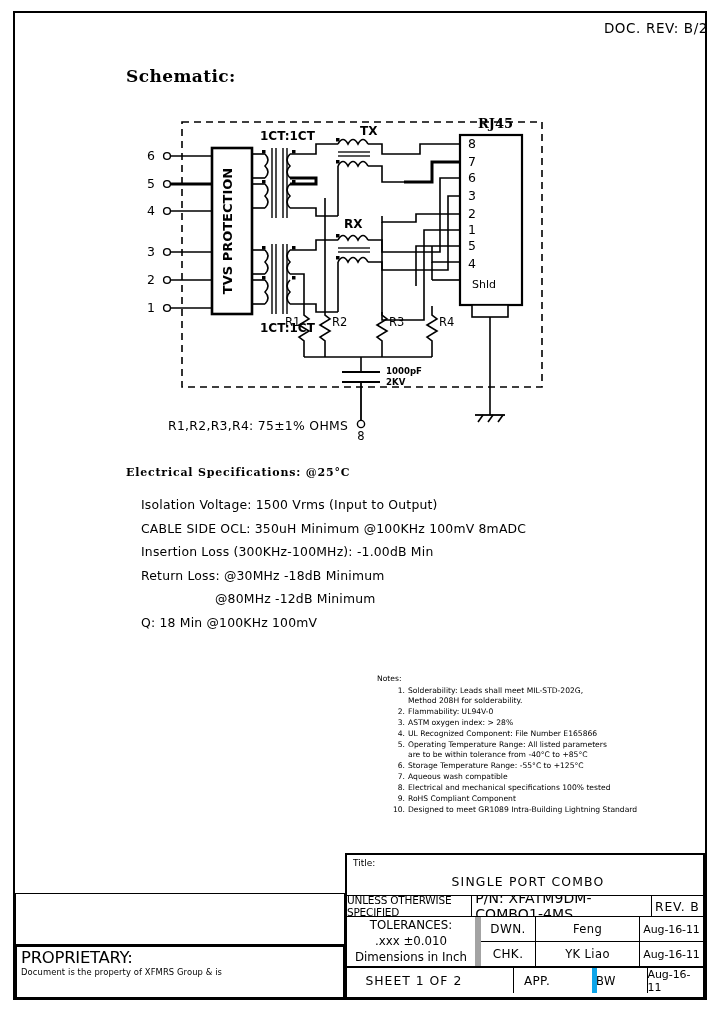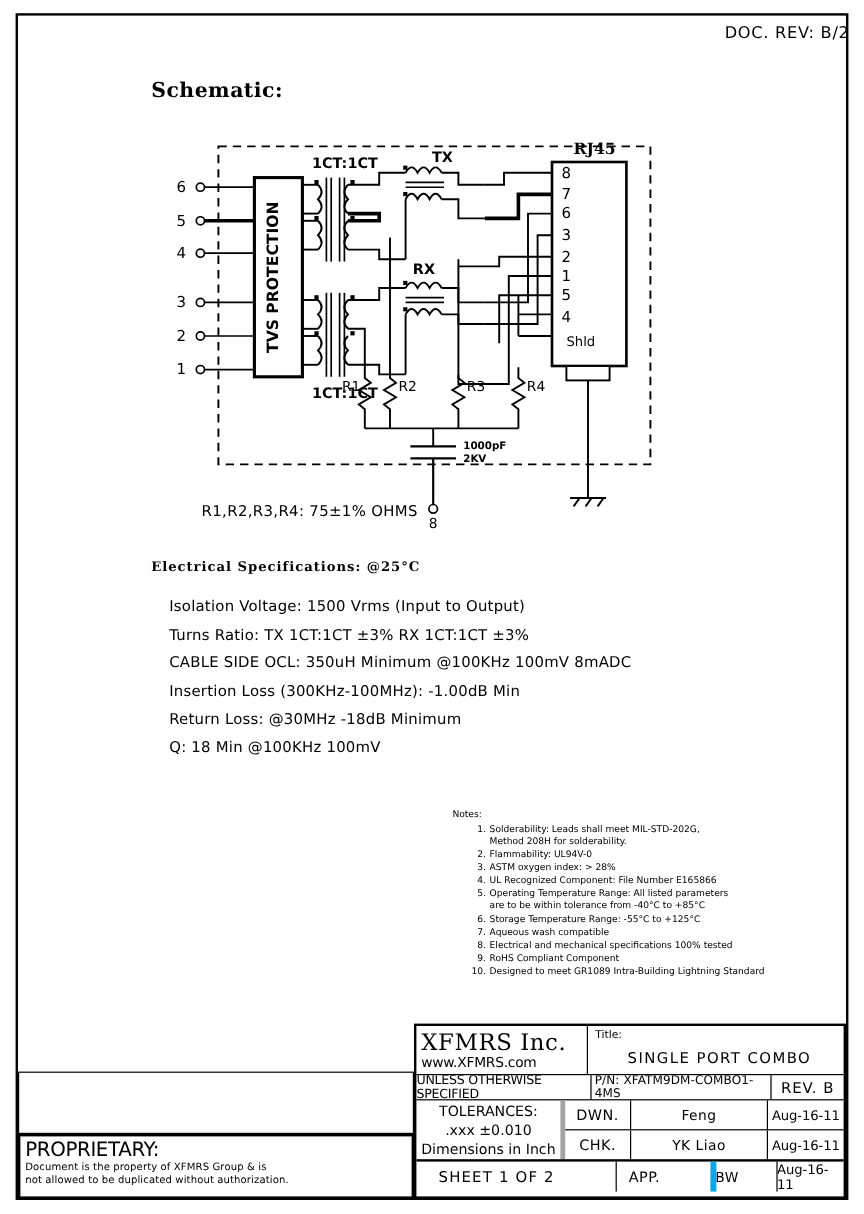--- a/index.html
+++ b/index.html
@@ -205,42 +205,42 @@
   #tb-pn-row { height: 20px; }
   #tb-uos-cell {
     width: 152px;
     justify-content: center;
     font-size: 10.5px;
     letter-spacing: -0.2px;
   }
   #tb-pn-cell {
     flex: 1 1 auto;
     padding-left: 3px;
-    font-size: 10px;
+    font-size: 14px;
     letter-spacing: 0.1px;
   }
   #tb-rev-cell {
     width: 64px;
     justify-content: center;
     font-size: 12.4px;
     letter-spacing: 0.8px;
   }
 
   
   #tb-mid { display: flex; }
   #tb-tol-cell {
-    width: 124px;
+    width: 134px;
     box-sizing: border-box;
     display: flex;
     flex-direction: column;
-    justify-content: flex-end;
+    justify-content: flex-start;
     align-items: center;
     font-size: 11.8px;
     line-height: 16px;
-    border-right: 4px solid #a3a3a3;
+    border-right: 6px solid #a3a3a3;
   }
   #tb-mid-right { flex: 1 1 auto; display: flex; flex-direction: column; }
   .tb-sig-row { display: flex; height: 24px; }
   .tb-sig-row + .tb-sig-row { border-top: 1px solid #000; }
   .tb-sig-label {
     width: 54px;
     box-sizing: border-box;
     display: flex; align-items: center; justify-content: center;
     font-size: 12px;
     letter-spacing: 0.4px;
@@ -467,24 +467,24 @@
     <text x="224" y="118" font-size="12">RX</text>
     <text x="358" y="18" font-size="13" font-family="DejaVu Serif, serif">RJ45</text>
   </g>
 </svg>
 
 <div style="position:absolute;left:168px;top:418px;font-size:12.4px;letter-spacing:0.3px;">R1,R2,R3,R4: 75±1% OHMS</div>
 
 <div id="spec-heading">Electrical Specifications: @25°C</div>
 <div id="spec-list">
   <div class="spec-line">Isolation Voltage:   1500 Vrms (Input to Output)</div>
-  <div class="spec-line">Turns Ratio: TX 1CT:1CT ±3% RX 1CT:1CT ±3%</div>
   <div class="spec-line">CABLE SIDE OCL: 350uH Minimum @100KHz 100mV 8mADC</div>
   <div class="spec-line">Insertion Loss (300KHz-100MHz): -1.00dB Min</div>
   <div class="spec-line">Return Loss: @30MHz  -18dB Minimum</div>
+  <div class="spec-line indented">@80MHz  -12dB Minimum</div>
   <div class="spec-line">Q: 18 Min @100KHz 100mV</div>
 </div>
 
 <div id="notes-block">
   <div id="notes-title">Notes:</div>
 
   <div class="note-item">
     <span class="note-num">1.</span>
     <span class="note-text">
       <span>Solderability: Leads shall meet MIL-STD-202G,</span>
@@ -531,30 +531,25 @@
     <span class="note-text">Designed to meet GR1089 Intra-Building Lightning Standard</span>
   </div>
 </div>
 
 <div id="doc-rev-box"></div>
 <div id="doc-rev-text">DOC. REV: B/2</div>
 
 <div id="proprietary-box">
   <div id="proprietary-title">PROPRIETARY:</div>
   <div class="prop-line">Document is the property of XFMRS Group &amp; is</div>
-  <div class="prop-line">not allowed to be duplicated without authorization.</div>
 </div>
 
 <div id="title-block">
 
   <div class="tb-row first" id="tb-header">
-    <div class="tb-cell" id="tb-logo-cell">
-      <div id="tb-company">XFMRS Inc.</div>
-      <div id="tb-website">www.XFMRS.com</div>
-    </div>
     <div class="tb-cell" id="tb-title-cell">
       <span id="tb-title-label">Title:</span>
       <span id="tb-title-value">SINGLE PORT COMBO</span>
     </div>
   </div>
 
   <div class="tb-row" id="tb-pn-row">
     <div class="tb-cell" id="tb-uos-cell">UNLESS OTHERWISE SPECIFIED</div>
     <div class="tb-cell" id="tb-pn-cell">P/N: XFATM9DM-COMBO1-4MS</div>
     <div class="tb-cell" id="tb-rev-cell">REV. B</div>

